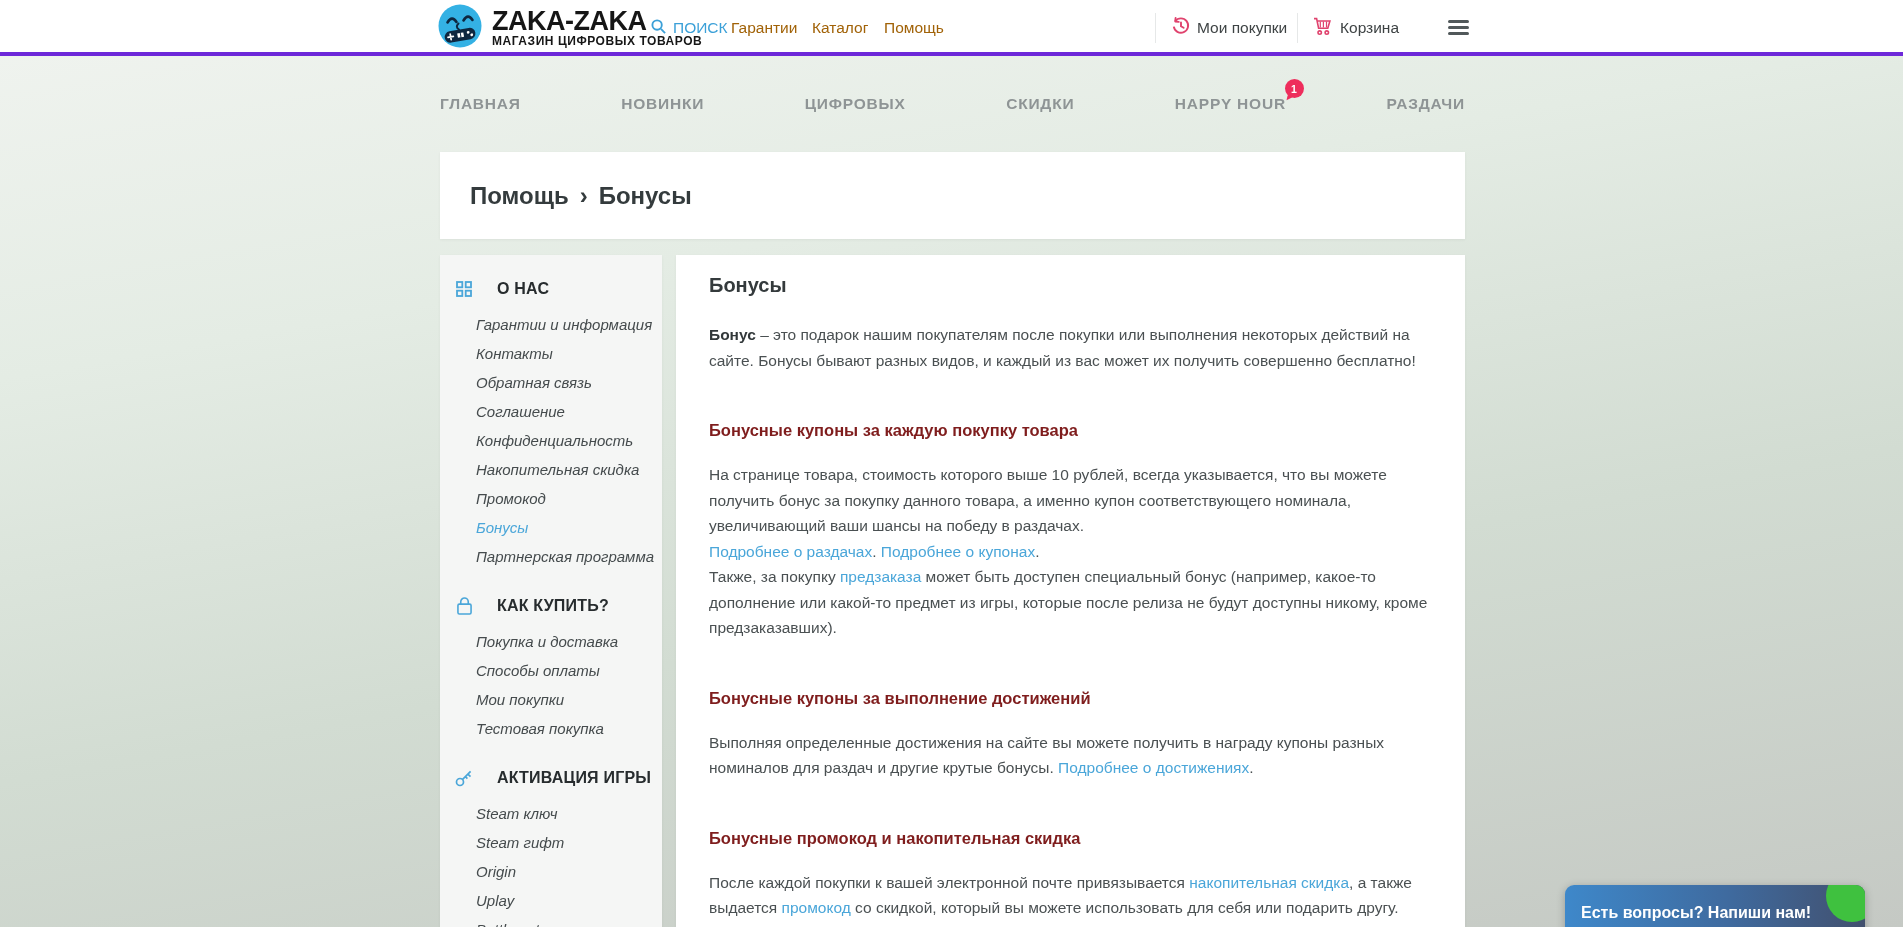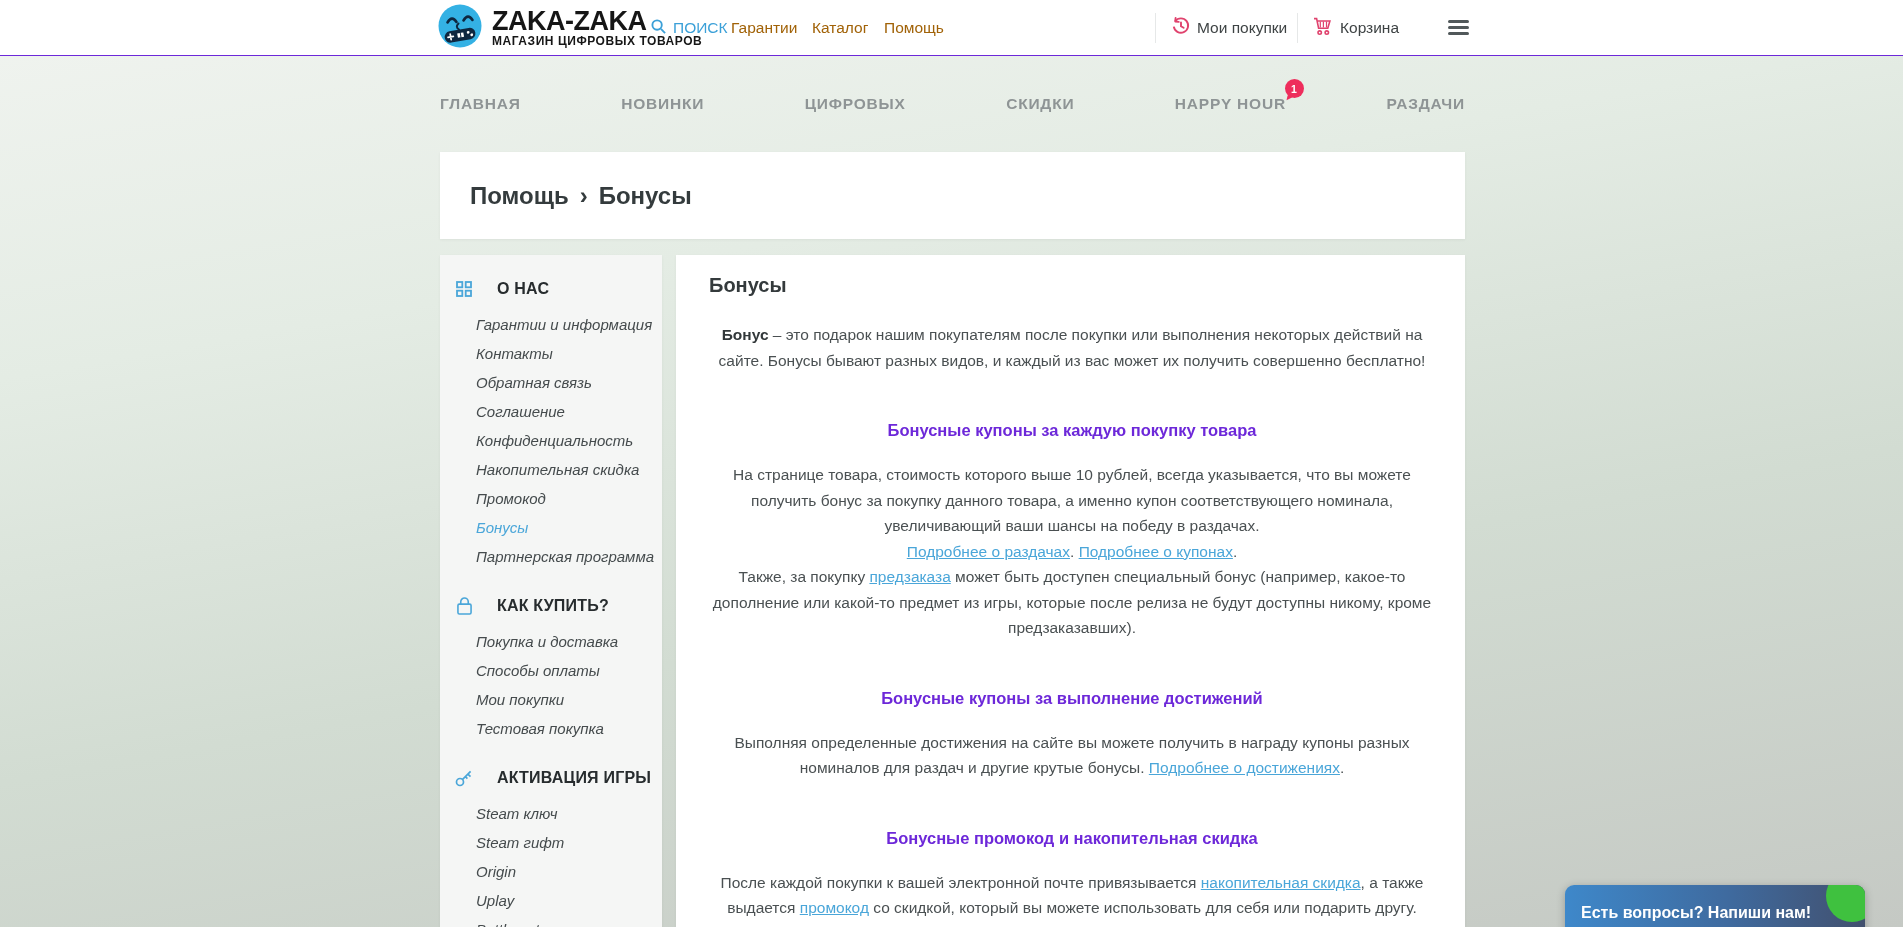--- a/index.html
+++ b/index.html
@@ -6,21 +6,21 @@
   html,body { width:1903px; height:927px; overflow:hidden; }
   body {
     font-family:"Liberation Sans", sans-serif;
     background:linear-gradient(170deg,#f1f4f0 0%,#e4ece4 30%,#d2dcd2 62%,#c5c9c4 100%);
     position:relative; color:#3e4445;
   }
   a { text-decoration:none; color:inherit; }
   ul { list-style:none; }
 
   
-  .header { position:absolute; top:0; left:0; width:1903px; height:56px; background:#fff; border-bottom:1px solid #6d28d9; z-index:5; }
+  .header { position:absolute; top:0; left:0; width:1903px; height:56px; background:#fff; border-bottom:4px solid #6d28d9; z-index:5; }
   .logo { position:absolute; left:437px; top:5px; height:46px; display:flex; align-items:center; gap:9px; cursor:pointer; }
   .logo-title { font-size:27px; font-weight:bold; color:#161616; letter-spacing:-0.5px; line-height:26px; }
   .logo-subtitle { font-size:12px; font-weight:bold; color:#161616; letter-spacing:0.55px; }
   .hdr-item { position:absolute; top:0; height:56px; display:flex; align-items:center; gap:7px; font-size:15.5px; color:#a16207; cursor:pointer; }
   .hdr-item.dark { color:#3e4344; }
   .hdr-search { left:651px; color:#3ba0d8; font-weight:500; }
   .hdr-sep { position:absolute; top:13px; width:1px; height:30px; background:#e6e8e8; }
   .burger { position:absolute; left:1448px; top:20px; width:21px; cursor:pointer; }
   .burger div { height:2.5px; background:#51585a; border-radius:2px; margin-bottom:3.5px; }
 
@@ -47,26 +47,26 @@
   .side-icon { width:18px; display:flex; justify-content:center; }
   .side-label { font-size:16px; font-weight:bold; color:#272c2e; letter-spacing:0.2px; }
   .side-items { padding-left:21px; }
   .side-link { display:block; line-height:29px; font-size:15px; color:#454b4d; cursor:pointer;font-style:italic; }
   .side-link.active { color:#4aa6d9; }
 
   
   .content { position:absolute; left:676px; top:255px; width:789px; height:710px; background:#fff;
              box-shadow:0 1px 3px rgba(0,0,0,0.05); padding:17px 30px 0 33px; }
   .content-title { font-size:20px; line-height:26px; color:#343a3c; font-weight:bold; }
-  .section { margin-top:48px;text-align:center; }
+  .section { margin-top:48px; }
   .section:first-child { margin-top:24px; }
-  .section h3 { font-size:16.5px; color:#6d28d9; margin:0 0 22px 0; font-weight:bold; }
+  .section h3 { font-size:16.5px; color:#7f1d1d; margin:0 0 22px 0; font-weight:bold; }
   .section p { font-size:15.5px; line-height:25.5px; color:#4a5052; margin:0; }
   .section p b { color:#32383a; }
-  .tlink { color:#4aa6d9; cursor:pointer;text-decoration:underline; }
+  .tlink { color:#4aa6d9; cursor:pointer; }
 
   
   .chat { position:absolute; left:1565px; top:885px; width:300px; height:56px; border-radius:9px;
           background:linear-gradient(90deg,#3e88ca 0%,#3f6a9e 55%,#42506e 100%); overflow:hidden;
           display:flex; align-items:center; padding-left:16px; color:#fff; font-weight:bold; font-size:16px;
           cursor:pointer; box-shadow:0 2px 8px rgba(0,0,0,0.25); z-index:6; }
   .chat-leaf { position:absolute; top:-15px; right:-13px; width:52px; height:52px; background:#3fc13f; border-radius:50%; }
 </style>
 </head>
 <body>

